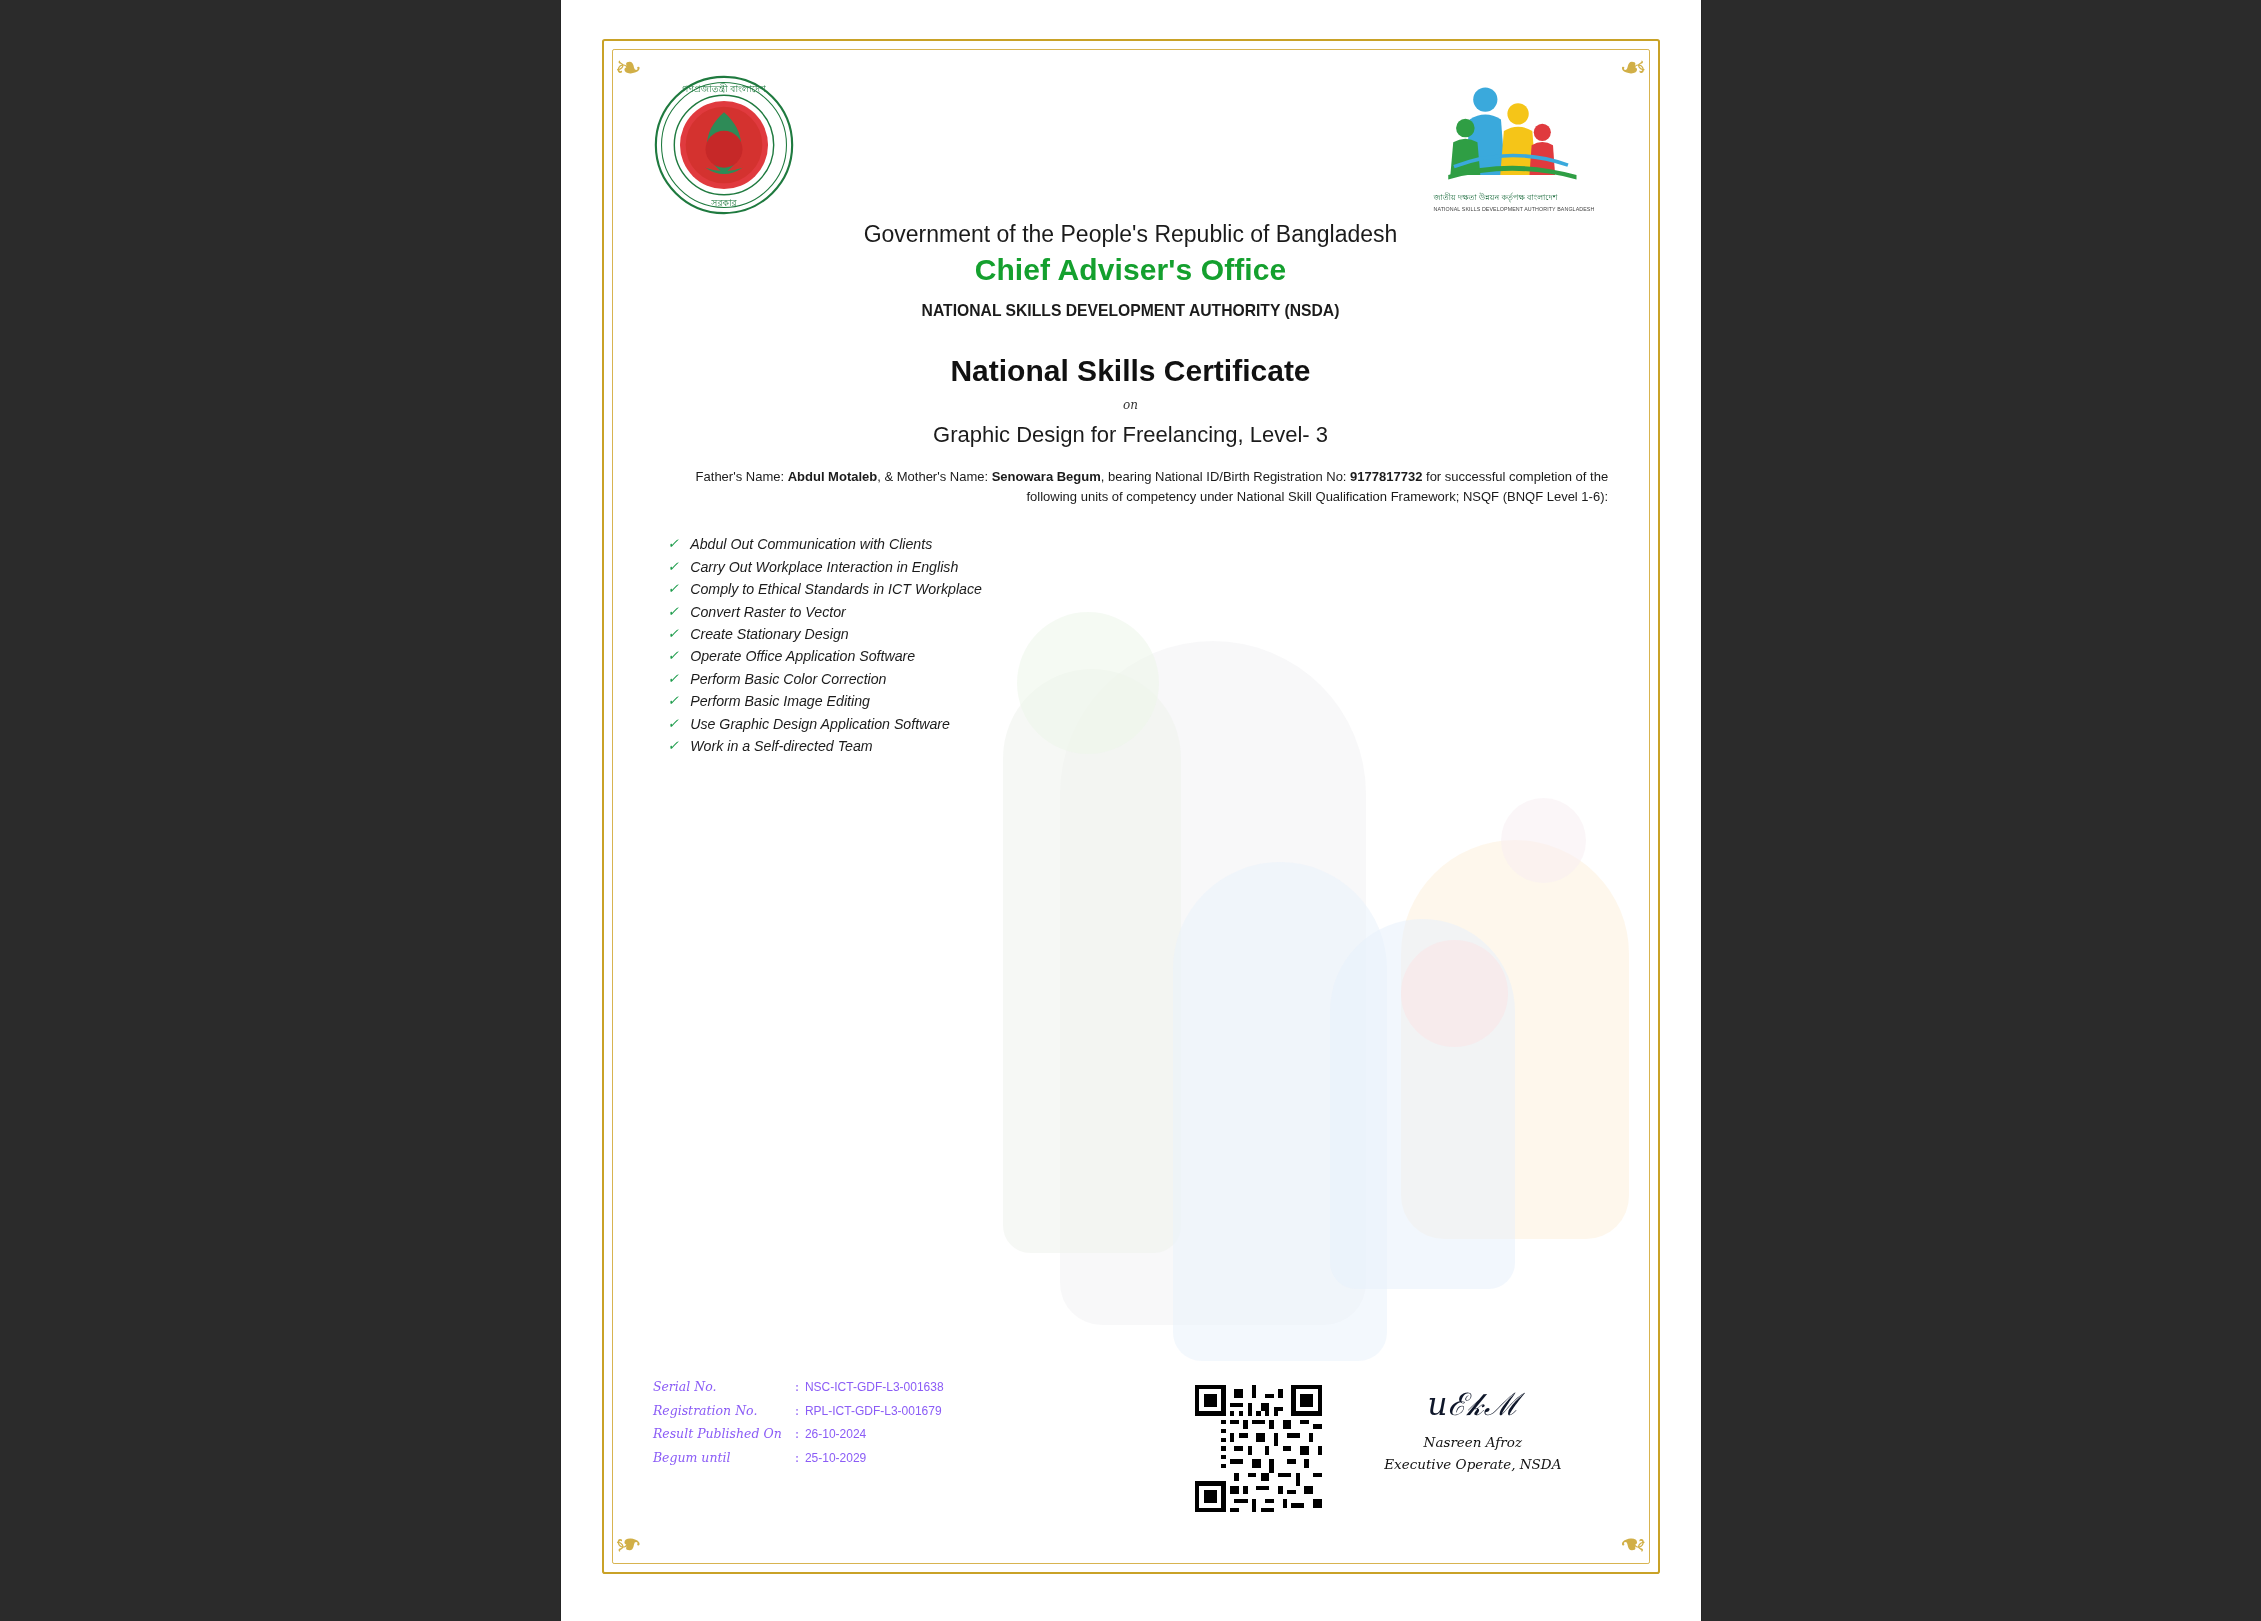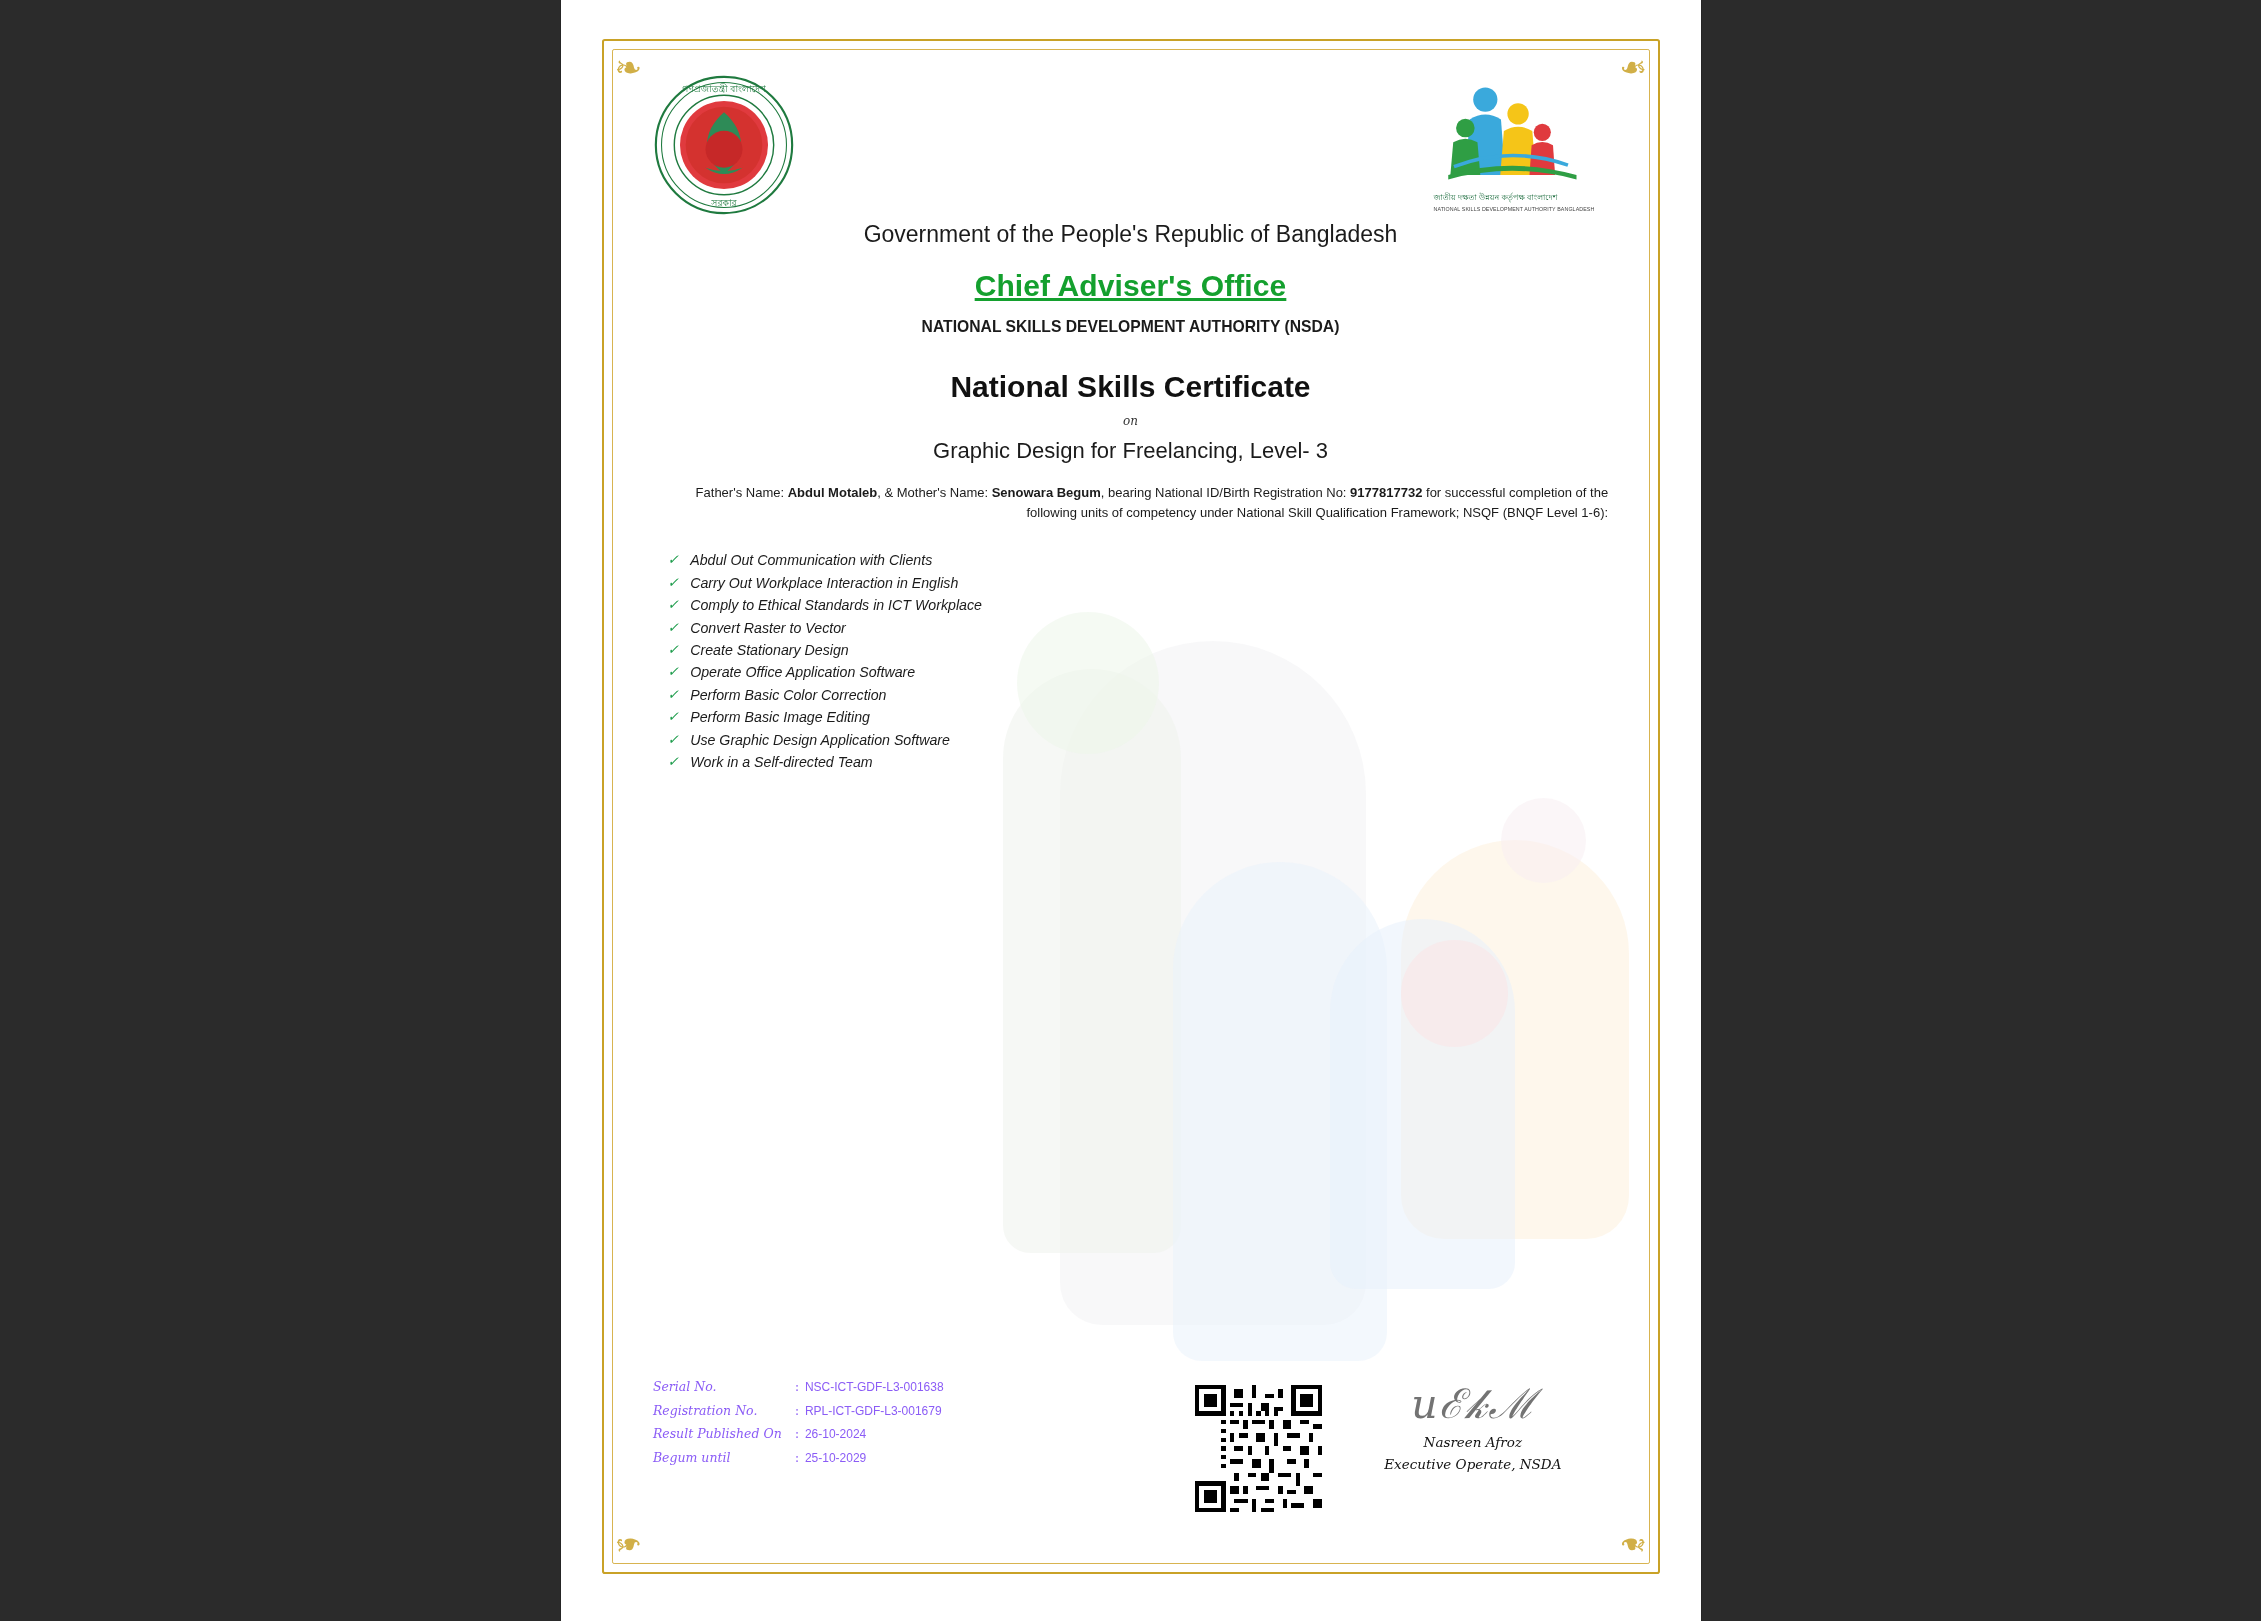--- a/index.html
+++ b/index.html
@@ -111,23 +111,22 @@
     text-align: center;
     font-size: 23px;
     color: #1b1b1b;
     margin-top: 2.8px;
   }
   .office-line {
     text-align: center;
     font-size: 30px;
     font-weight: bold;
     color: #14a02e;
-    margin-top: 21px;
+    margin-top: 5px;
     letter-spacing: 0.1px;
-    text-decoration: underline;
   }
   .authority-line {
     text-align: center;
     font-size: 15.7px;
     font-weight: bold;
     color: #1b1b1b;
     margin-top: 15.7px;
   }
   .cert-title {
     text-align: center;
@@ -240,22 +239,22 @@
     right: 14.2px;
     top: 0;
     width: 285px;
     text-align: center;
     font-family: "DejaVu Serif", serif;
   }
   .sign-mark {
     height: 51px;
     font-family: "DejaVu Serif", serif;
     font-style: italic;
-    font-size: 41px;
-    color: #737373;
+    font-size: 31px;
+    color: #0f172a;
     line-height: 51px;
     letter-spacing: -1.4px;
   }
   .sign-name {
     font-size: 13.5px;
     font-style: italic;
     color: #111;
     margin-top: 4.3px;
   }
   .sign-role {

